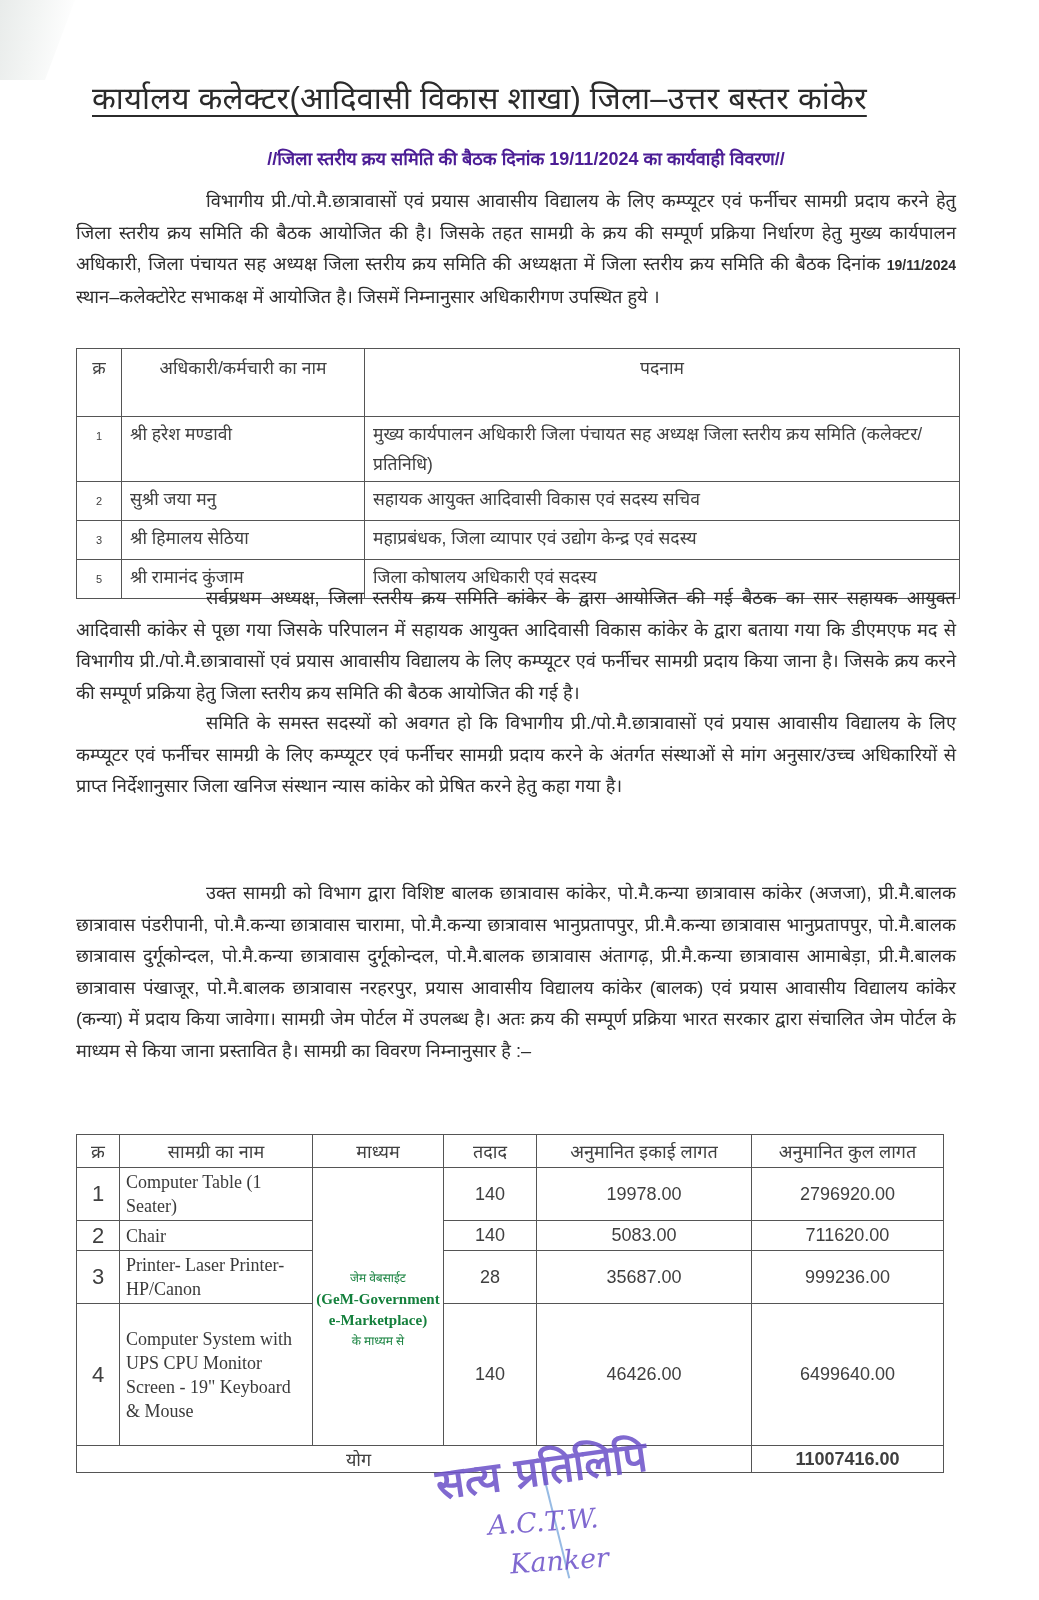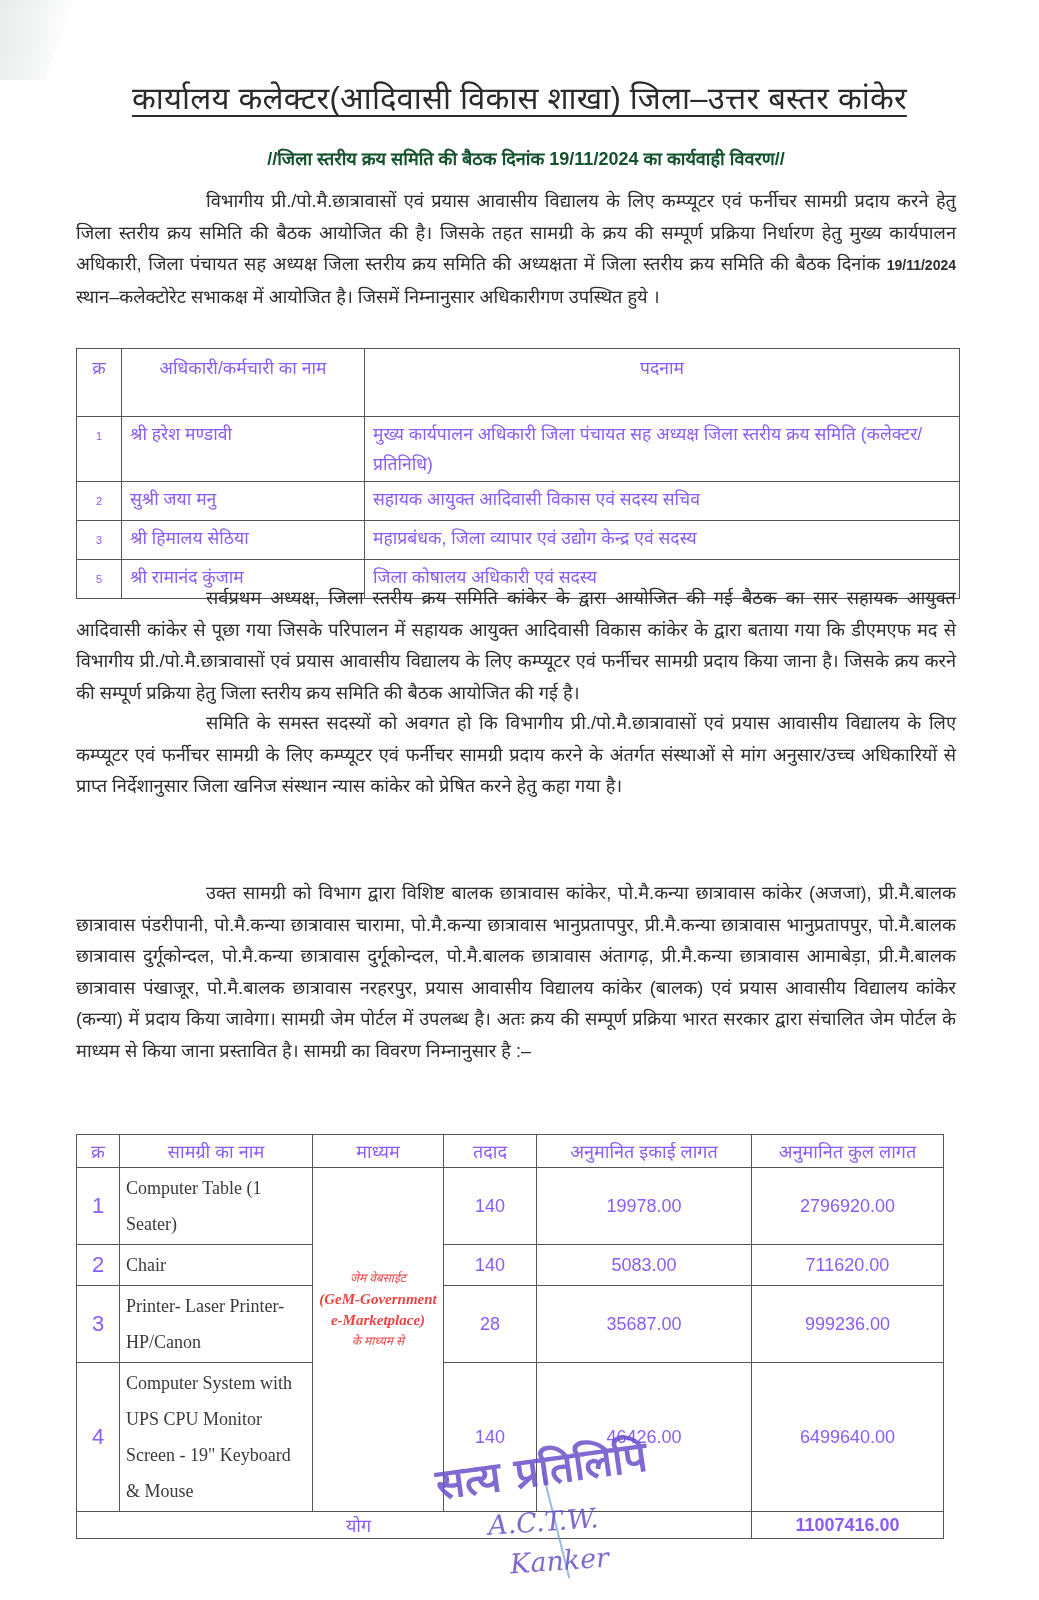--- a/index.html
+++ b/index.html
@@ -12,47 +12,47 @@
   .fold {
     position: absolute; left: 0; top: 0; width: 75px; height: 80px;
     background: linear-gradient(100deg, #e8ebea 0%, #f3f5f4 45%, #ffffff 90%);
     clip-path: polygon(0 0, 75px 0, 45px 80px, 0 80px);
   }
   .page { position: absolute; left: 76px; top: 0; width: 884px; }
   .title {
     position: absolute; left: 16px; top: 76px; width: 860px;
     font-size: 31px; color: #2b2b2b; text-decoration: underline;
     text-decoration-thickness: 2px; text-underline-offset: 6px;
-    white-space: nowrap; letter-spacing: 0.2px; margin-left: 40px;
+    white-space: nowrap; letter-spacing: 0.2px;
   }
   .subtitle {
     position: absolute; left: 70px; top: 146px; width: 760px;
-    text-align: center; font-size: 18px; font-weight: bold; color: #14532d;
+    text-align: center; font-size: 18px; font-weight: bold; color: #4c1d95;
     white-space: nowrap;
   }
   .para {
     position: absolute; left: 0; width: 880px;
     font-size: 18.2px; line-height: 31.5px; text-align: justify;
     color: #2e2e2e;
   }
   .para .indent { display: inline-block; width: 130px; }
   .para .date { font-size: 14px; font-weight: bold; margin-top: 12px; }
   table { border-collapse: collapse; position: absolute; left: 0; }
-  td, th { border: 1.4px solid #555; color: #8b5cf6; font-weight: normal; }
+  td, th { border: 1.4px solid #555; color: #404040; font-weight: normal; }
   .t1 { top: 348px; width: 884px; font-size: 17.5px; }
   .t1 th { height: 62px; vertical-align: top; padding-top: 4px; line-height: 30px; }
   .t1 td { padding: 2px 8px; line-height: 30px; vertical-align: top; }
   .t1 td.sn { font-size: 11px; text-align: center; width: 34px; padding: 4px 2px; }
   .t1 td.nm { width: 224px; margin-top: 40px; }
   .t2 { top: 1134px; width: 868px; font-size: 18px; }
   .t2 th { height: 30px; text-align: center; }
   .t2 td { text-align: center; vertical-align: middle; }
-  .t2 td.nm { text-align: left; font-family: "Liberation Serif", serif; font-size: 18px; line-height: 36px; padding: 2px 6px; color: #3a3a3a; }
+  .t2 td.nm { text-align: left; font-family: "Liberation Serif", serif; font-size: 18px; line-height: 24px; padding: 2px 6px; color: #3a3a3a; }
   .t2 td.sn { font-size: 22px; width: 34px; }
-  .t2 td.via { font-family: "Liberation Serif", serif; font-size: 15px; line-height: 21px; font-weight: bold; color: #ef4444; vertical-align: top; padding-top: 100px; font-style: italic; }
+  .t2 td.via { font-family: "Liberation Serif", serif; font-size: 15px; line-height: 21px; font-weight: bold; color: #15803d; vertical-align: top; padding-top: 100px; }
   .t2 td.via .hi { font-weight: normal; font-size: 12px; }
   .t2 td.total { font-weight: bold; font-size: 18px; }
   .stamp {
     position: absolute; color: #6a4fc8; opacity: 0.85;
   }
   .stamp1 { left: 435px; top: 1440px; font-size: 42px; font-weight: bold; transform: rotate(-8deg); font-family: "DejaVu Sans", sans-serif; }
   .stamp2 { left: 488px; top: 1506px; font-size: 27px; font-style: italic; font-family: "DejaVu Serif", serif; transform: rotate(-4deg); }
   .stamp3 { left: 510px; top: 1545px; font-size: 27px; font-style: italic; font-family: "DejaVu Serif", serif; transform: rotate(-4deg); }
   .sig { position: absolute; left: 555px; top: 1470px; width: 2px; height: 110px; background: #6b9ed8; transform: rotate(-14deg); opacity: 0.7; }
 </style>

